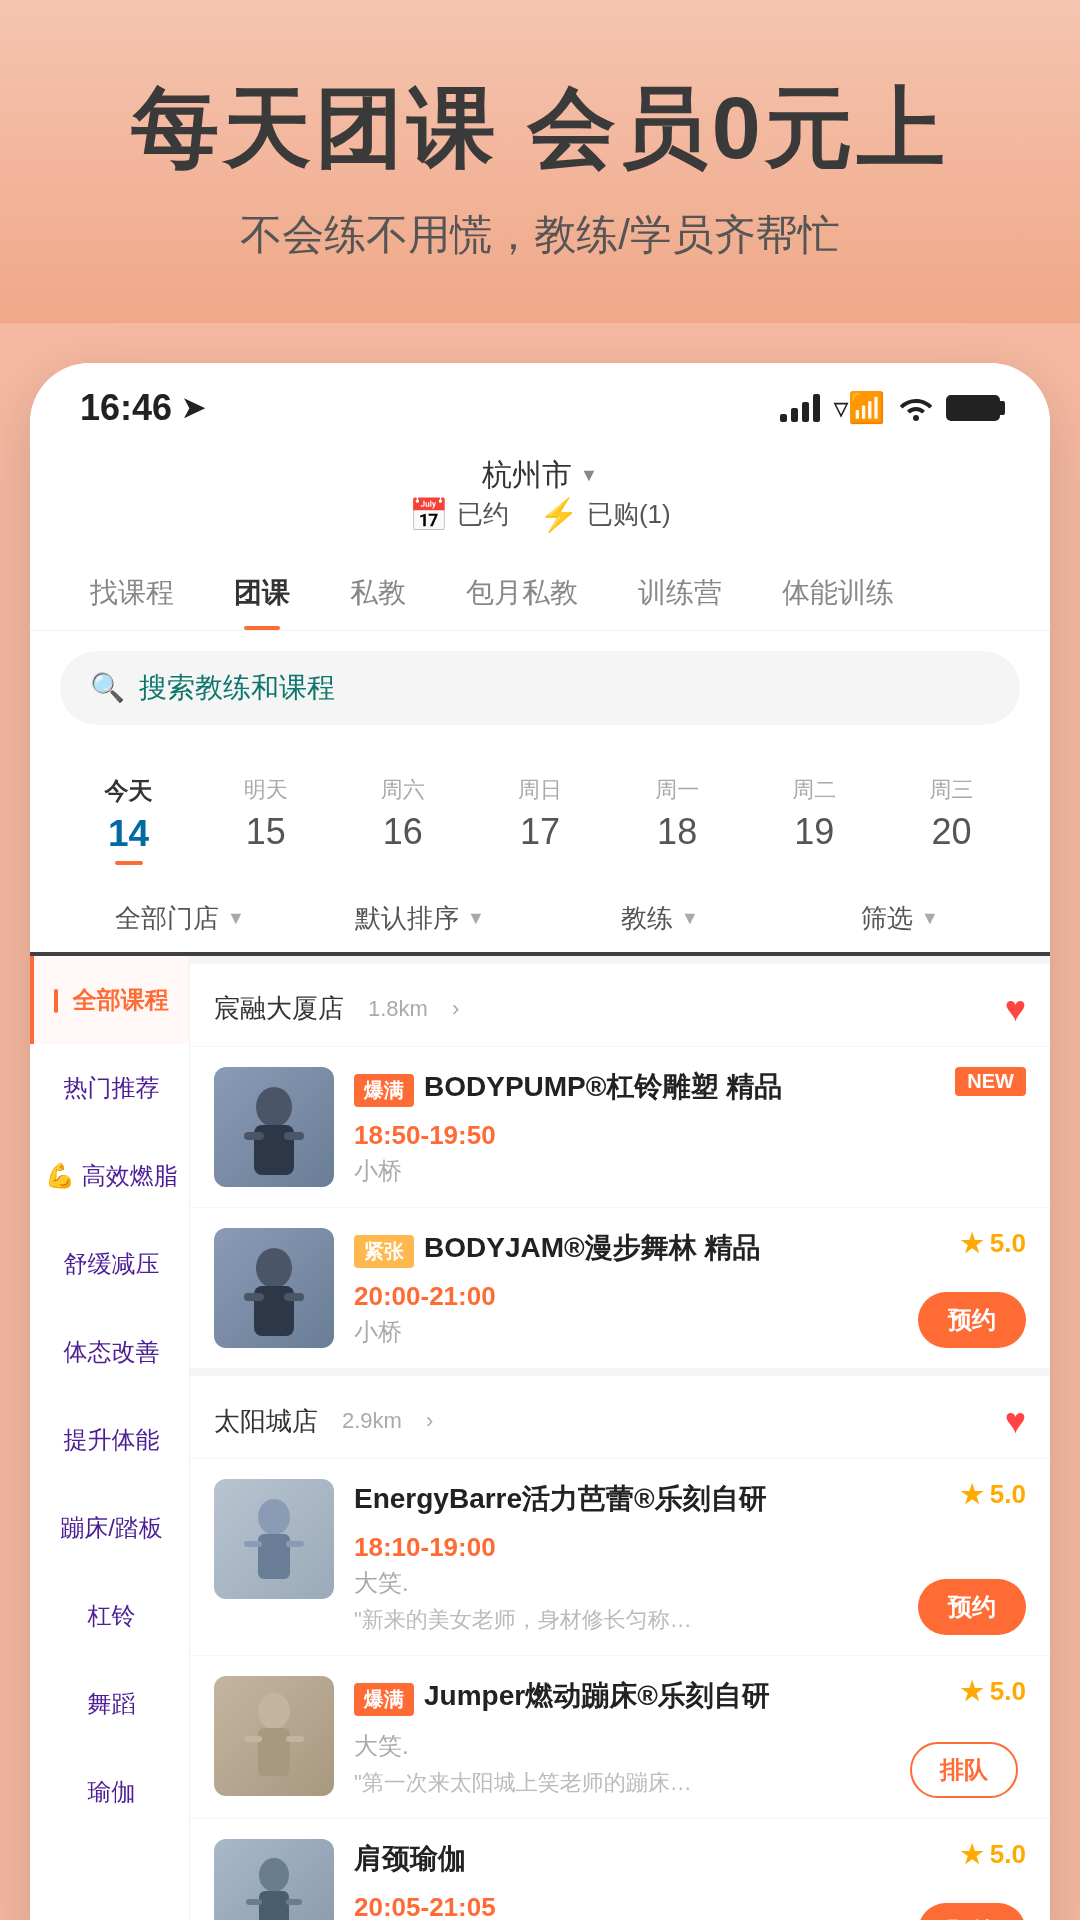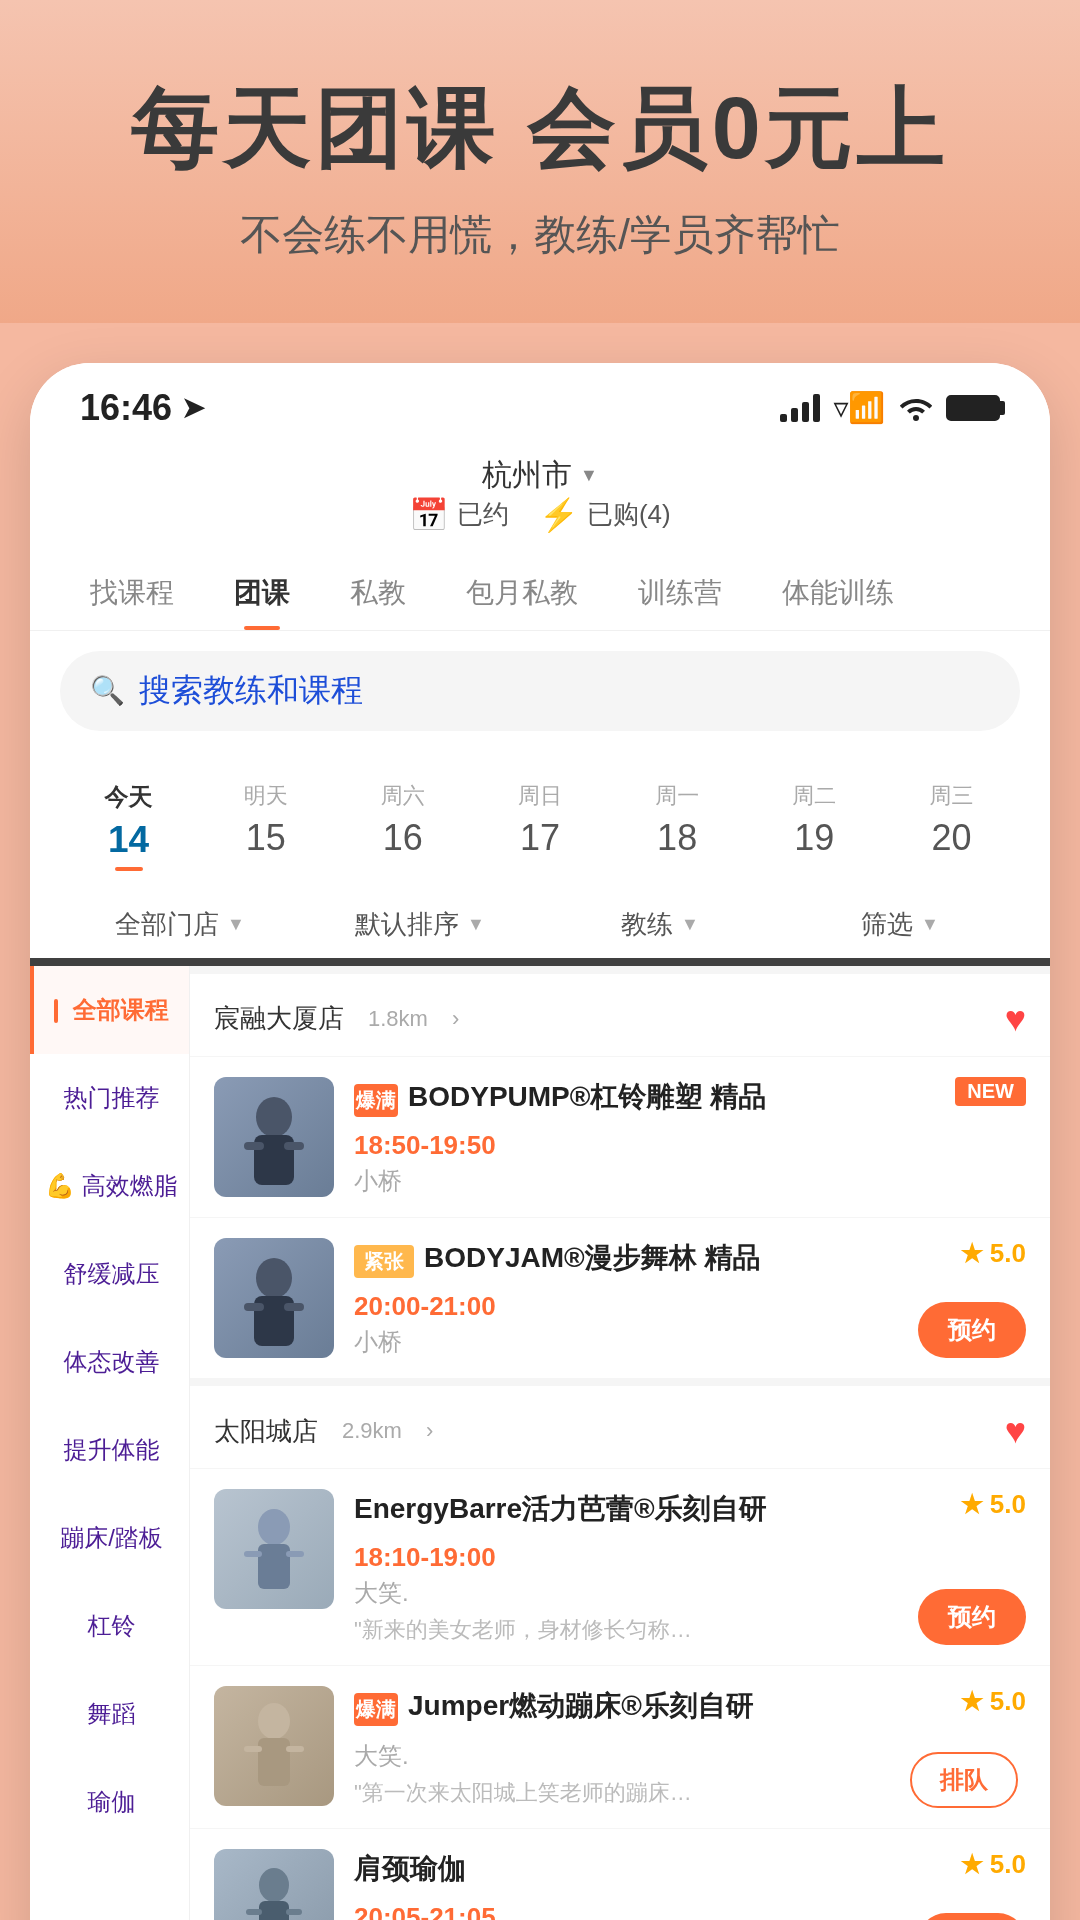--- a/index.html
+++ b/index.html
@@ -177,22 +177,22 @@
       padding: 18px 30px;
       display: flex;
       align-items: center;
       gap: 14px;
     }
     .search-icon {
       font-size: 28px;
       color: #aaa;
     }
     .search-placeholder {
-      font-size: 32px;
-      color: #1d4ed8;
+      font-size: 28px;
+      color: #0f766e;
     }
 
     
     .date-selector {
       display: flex;
       padding: 20px 30px 10px;
       background: #fff;
       gap: 0;
     }
     .date-item {
@@ -228,21 +228,21 @@
       border-radius: 2px;
       margin: 6px auto 0;
     }
 
     
     .filter-bar {
       display: flex;
       padding: 16px 30px;
       background: #fff;
       gap: 0;
-      border-bottom: 8px solid #404040;
+      border-bottom: 4px solid #404040;
     }
     .filter-item {
       flex: 1;
       display: flex;
       align-items: center;
       justify-content: center;
       gap: 8px;
       font-size: 26px;
       color: #555;
       cursor: pointer;
@@ -358,21 +358,21 @@
       display: flex;
       align-items: center;
       gap: 10px;
       margin-bottom: 6px;
       flex-wrap: wrap;
     }
     .tag-hot {
       background: #ff6b35;
       color: #fff;
       font-size: 20px;
-      padding: 3px 2px;
+      padding: 3px 10px;
       border-radius: 4px;
       font-weight: 600;
     }
     .tag-tight {
       background: #ffb84d;
       color: #fff;
       font-size: 20px;
       padding: 3px 10px;
       border-radius: 4px;
       font-weight: 600;
@@ -490,21 +490,21 @@
       <span>杭州市</span>
       <span class="city-arrow">▼</span>
     </div>
     <div class="top-actions">
       <div class="top-action-btn">
         <span class="action-icon">📅</span>
         <span>已约</span>
       </div>
       <div class="top-action-btn">
         <span class="action-icon">⚡</span>
-        <span>已购(4)</span>
+        <span>已购(1)</span>
       </div>
     </div>
   </div>
 
   <div class="tab-bar">
     <div class="tab-item">找课程</div>
     <div class="tab-item active">团课</div>
     <div class="tab-item">私教</div>
     <div class="tab-item">包月私教</div>
     <div class="tab-item">训练营</div>

